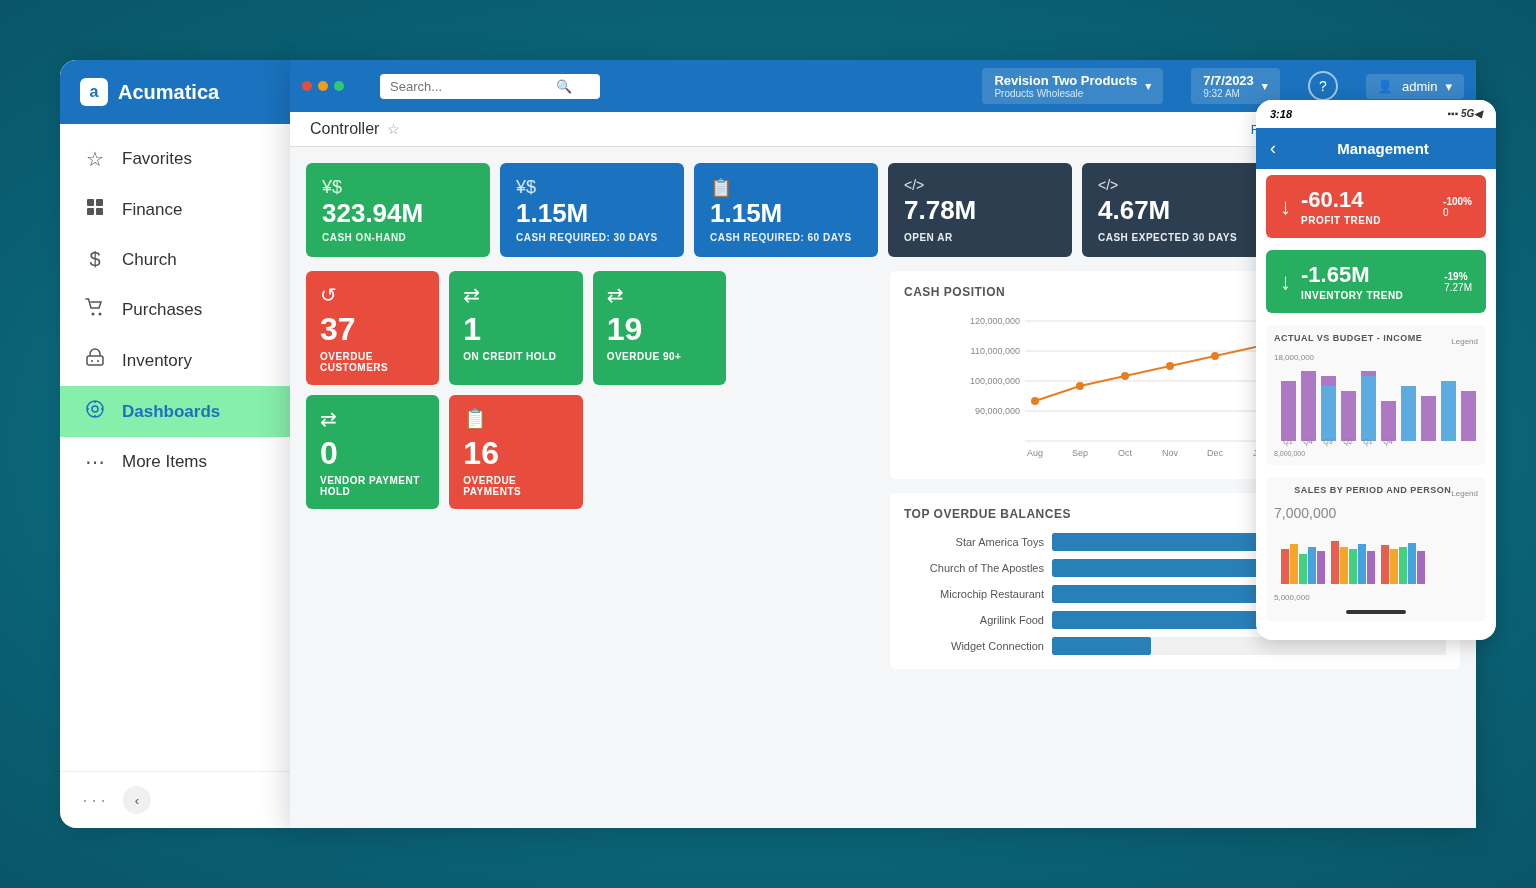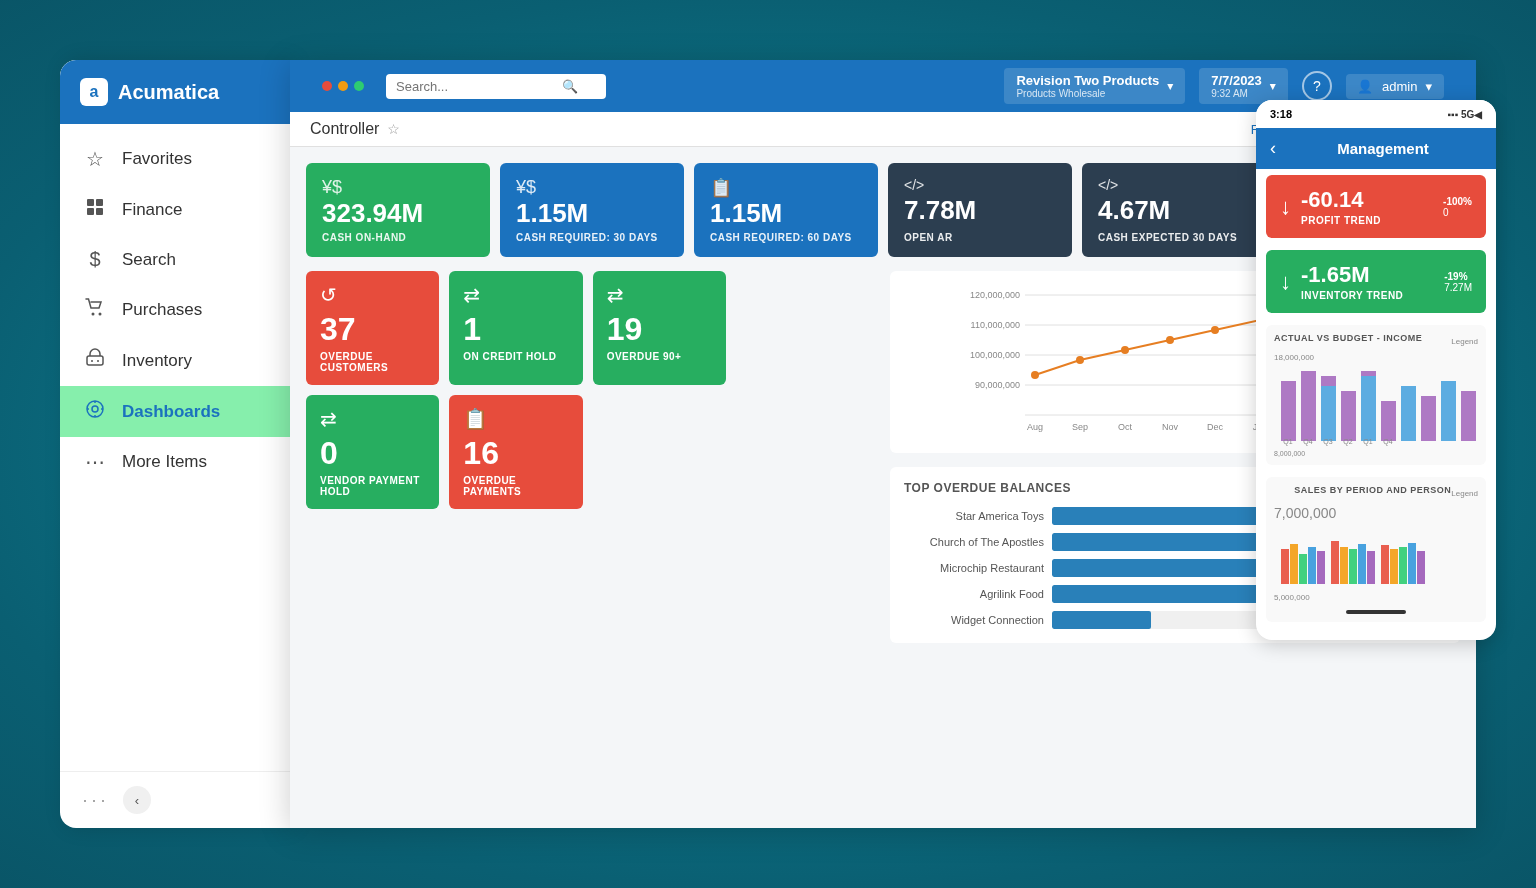--- a/index.html
+++ b/index.html
@@ -118,24 +118,24 @@
       background: #f4f6f8;
       display: flex;
       flex-direction: column;
       overflow: hidden;
       box-shadow: 0 4px 30px rgba(0,0,0,0.2);
     }
 
     
     .topbar {
       background: #1b72be;
-      padding: 8px 32px;
+      padding: 8px 12px;
       display: flex;
       align-items: center;
-      gap: 14px;
+      gap: 28px;
       height: 52px;
     }
 
     .window-dots {
       display: flex; gap: 6px; margin-right: 8px;
     }
     .window-dot {
       width: 10px; height: 10px; border-radius: 50%;
     }
     .dot-red { background: #e74c3c; }
@@ -335,23 +335,24 @@
       right: -20px;
       top: 40px;
       height: 540px;
     }
 
     .mobile-status-bar {
       background: #fff;
       padding: 8px 14px;
       display: flex;
       justify-content: space-between;
-      align-items: flex-end;
+      align-items: flex-start;
       font-size: 11px;
       font-weight: 600;
+      font-style: italic;
     }
 
     .mobile-signal { font-size: 10px; color: #333; }
 
     .mobile-header {
       background: #1b72be;
       padding: 10px 14px;
       display: flex;
       align-items: center;
       gap: 8px;
@@ -440,21 +441,21 @@
               <rect x="11" y="2" width="7" height="7" rx="1" fill="#555"></rect>
               <rect x="2" y="11" width="7" height="7" rx="1" fill="#555"></rect>
               <rect x="11" y="11" width="7" height="7" rx="1" fill="#555"></rect>
             </svg>
         </span>
         <span>Finance</span>
       </div>
 
       <div class="sidebar-item">
         <span class="sidebar-item-icon">$</span>
-        <span>Search</span>
+        <span>Church</span>
       </div>
 
       <div class="sidebar-item">
         <span class="sidebar-item-icon">
           <svg width="20" height="20" viewBox="0 0 20 20">
               <circle cx="8" cy="17" r="1.5" fill="#555"></circle>
               <circle cx="15" cy="17" r="1.5" fill="#555"></circle>
               <path d="M1 2h2.5l2.5 9h8l2-6H6" stroke="#555" stroke-width="1.5" fill="none" stroke-linecap="round"></path>
             </svg>
         </span>
@@ -635,20 +636,21 @@
               <div class="alert-label">OVERDUE PAYMENTS</div>
             </div>
 
           </div>
 
         </div>
 
         <div style="flex:1; display:flex; flex-direction:column; gap:14px;">
 
           <div class="cash-chart-section" style="width:100%;">
+            <div class="chart-title">CASH POSITION</div>
 
             
             <svg width="100%" height="150" viewBox="0 0 380 150" style="overflow:visible;">
 
               <line x1="40" y1="10" x2="380" y2="10" stroke="#e0e0e0" stroke-width="1"></line>
               <line x1="40" y1="40" x2="380" y2="40" stroke="#e0e0e0" stroke-width="1"></line>
               <line x1="40" y1="70" x2="380" y2="70" stroke="#e0e0e0" stroke-width="1"></line>
               <line x1="40" y1="100" x2="380" y2="100" stroke="#e0e0e0" stroke-width="1"></line>
               <line x1="40" y1="130" x2="380" y2="130" stroke="#e0e0e0" stroke-width="1"></line>
 

